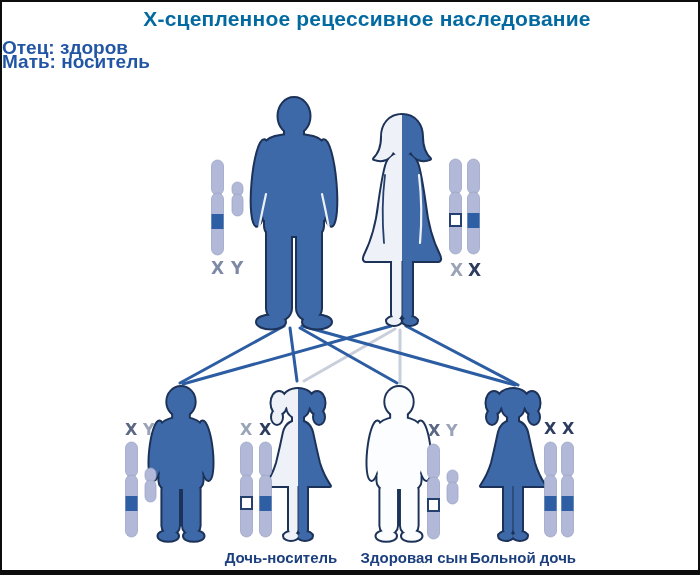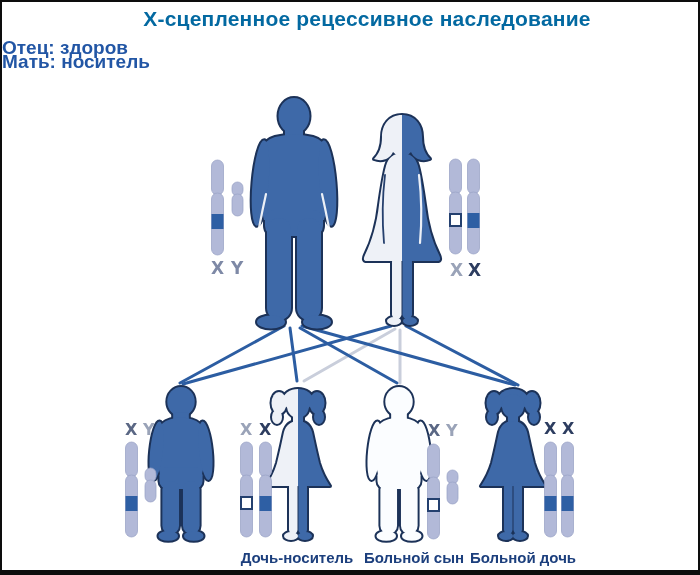--- a/index.html
+++ b/index.html
@@ -24,21 +24,21 @@
     position:absolute;left:0;width:100%;
     text-align:left;font-size:19px;font-weight:bold;color:#2256a5;
   }
   .sub-father{top:35px}
   .sub-mother{top:49px}
   .child-label{
     position:absolute;top:547px;height:18px;
     text-align:center;font-size:15px;font-weight:bold;color:#1c3f7d;
   }
   .cl-1{left:100px;width:152px}
-  .cl-2{left:221px;width:148px}
+  .cl-2{left:205px;width:148px}
   .cl-3{left:338px;width:148px}
   .cl-4{left:447px;width:148px}
   svg.diagram{position:absolute;left:0;top:0;}
   .fig-outline{fill:#1c3258;stroke:#1c3258;stroke-width:4;stroke-linejoin:round;stroke-linecap:round;}
   .kary{font-family:"DejaVu Sans","Liberation Sans",sans-serif;font-weight:bold;}
   .kp{font-size:17px}
   .kc{font-size:16px}
   .kl-mid{fill:#7e89a6}
   .kl-light{fill:#9aa3b8}
   .kl-dark{fill:#2d3d60}
@@ -220,16 +220,16 @@
       <text class="kary kc kl-dark" x="542" y="432">X</text>
       <text class="kary kc kl-dark" x="560" y="432">X</text>
       <use href="#xc" transform="translate(541,440)"></use>
       <rect class="band-blue" x="542.5" y="494" width="12" height="15"></rect>
       <use href="#xc" transform="translate(558,440)"></use>
       <rect class="band-blue" x="559.5" y="494" width="12" height="15"></rect>
     </g>
   </svg>
 
   <div class="child-label cl-2">Дочь-носитель</div>
-  <div class="child-label cl-3">Больной сын</div>
+  <div class="child-label cl-3">Здоровая сын</div>
   <div class="child-label cl-4">Больной дочь</div>
 
 </div>
 
 </body></html>

